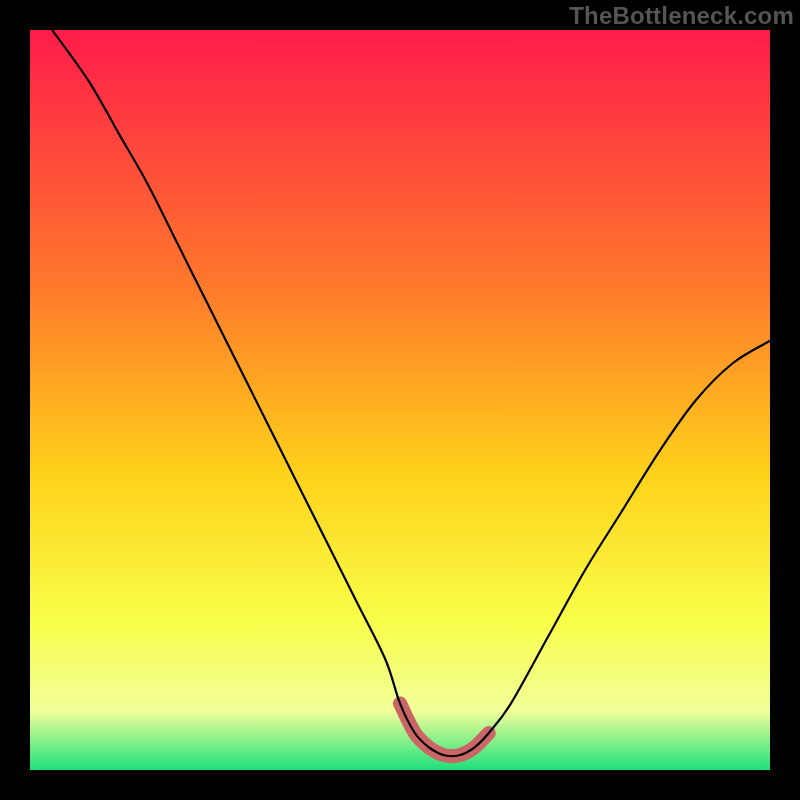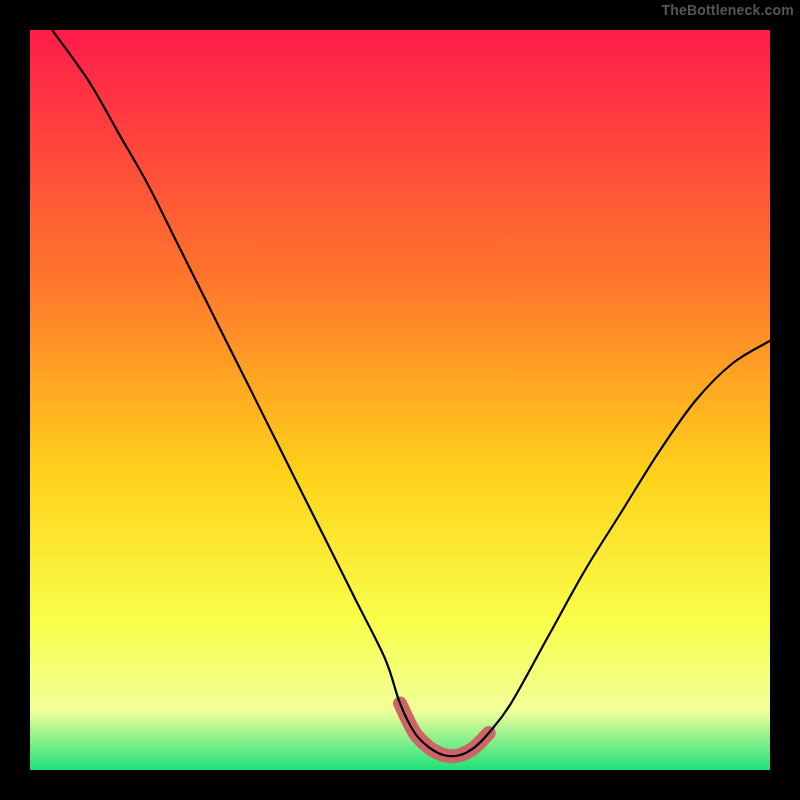--- a/index.html
+++ b/index.html
@@ -21,21 +21,21 @@
   .gradient {
     position: absolute;
     left: 0; top: 0; width: 100%; height: 100%;
   }
   .watermark {
     position: absolute;
     top: 2px;
     right: 6px;
     font-family: Arial, Helvetica, sans-serif;
     font-weight: 700;
-    font-size: 14px;
+    font-size: 24px;
     color: #555;
     letter-spacing: 0.2px;
     user-select: none;
   }
   svg.curve {
     position: absolute;
     left: 0; top: 0;
     width: 100%; height: 100%;
     pointer-events: none;
   }

